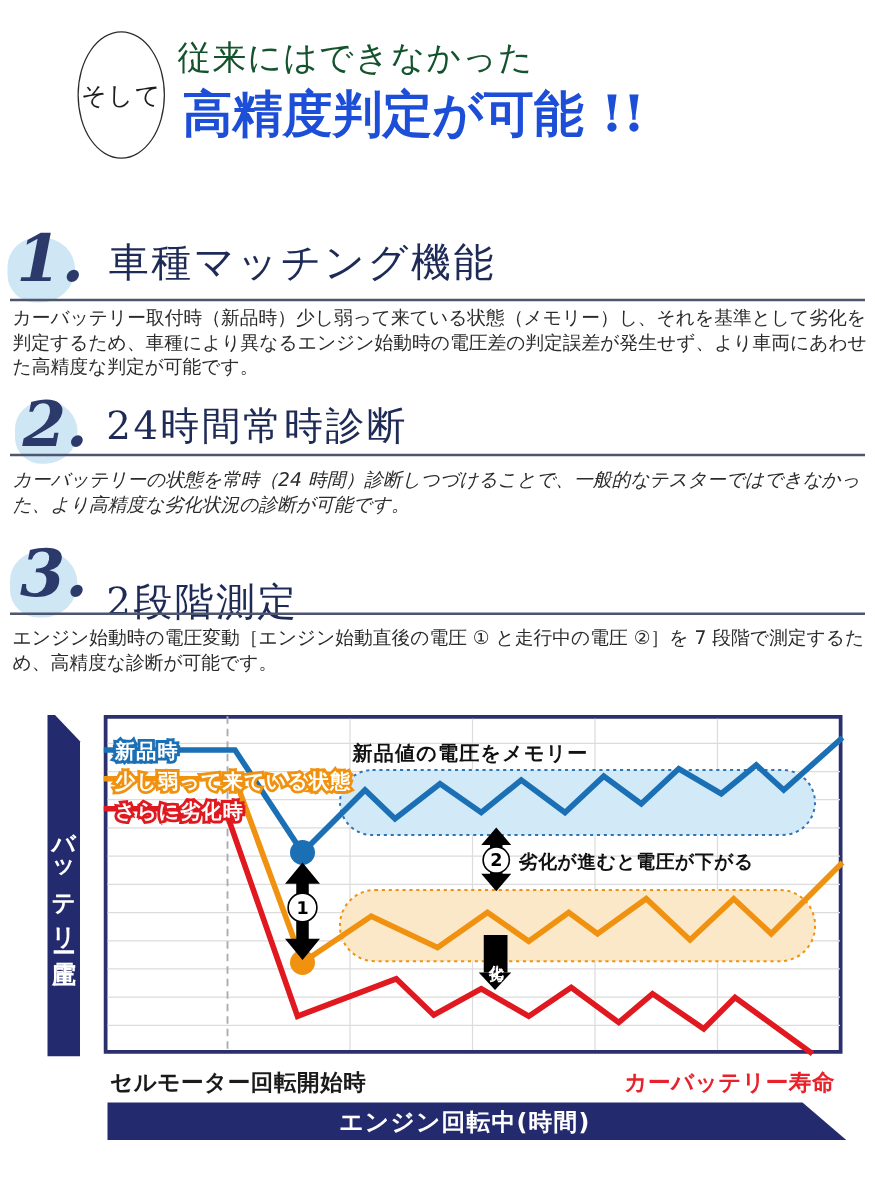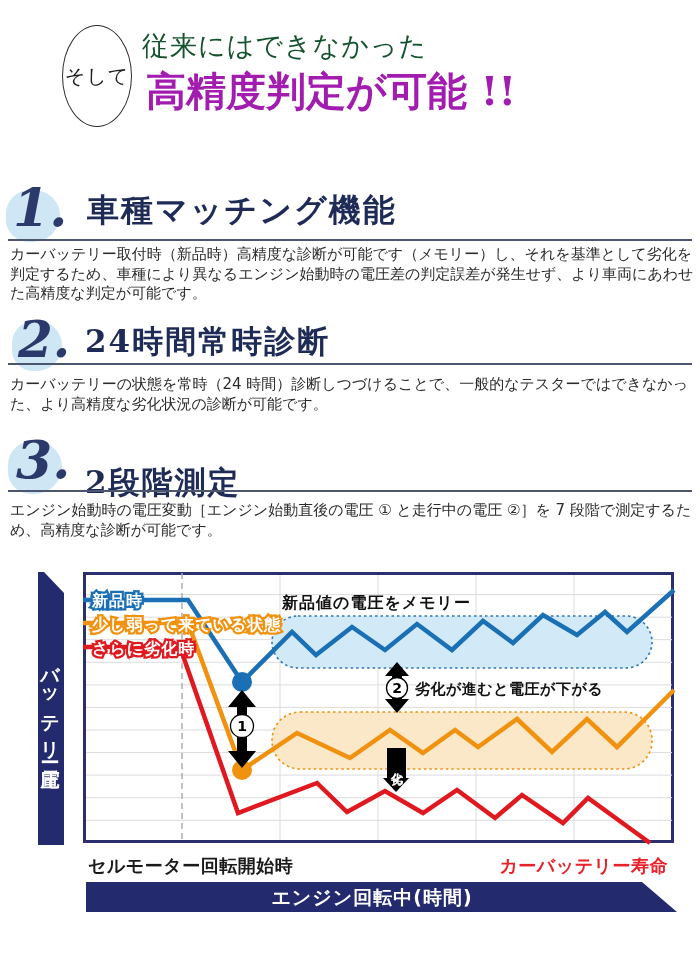--- a/index.html
+++ b/index.html
@@ -20,36 +20,36 @@
   }
   .hd-line1{
     left:142px;top:28px;
     font-family:"DejaVu Serif","Liberation Serif",serif;
     font-size:27px;color:#14532d;letter-spacing:1px;font-weight:500;
     white-space:nowrap;
   }
   .hd-line2{
     left:146px;top:64px;
     font-family:"DejaVu Serif","Liberation Serif",serif;
-    font-size:40px;color:#a21caf;font-weight:700;letter-spacing:0px;
+    font-size:40px;color:#1d4ed8;font-weight:700;letter-spacing:0px;
     white-space:nowrap;
   }
 
   
   .blob{
     background:#cfe6f4;border-radius:48% 52% 55% 45%;
   }
   .sec-num{
     font-family:"DejaVu Serif","Liberation Serif",serif;
     font-style:italic;font-weight:600;color:#2c3a6b;line-height:1;
     white-space:nowrap;
   }
   .sec-title{
     font-family:"DejaVu Serif","Liberation Serif",serif;
-    color:#1f2b57;font-weight:700;letter-spacing:2px;line-height:1;
+    color:#1f2b57;font-weight:400;letter-spacing:2px;line-height:1;
     white-space:nowrap;
   }
   .sec-rule{height:2px;background:#4c566e;}
   .sec-body{
     width:684px;font-size:15px;line-height:19.5px;color:#2b2b2b;
     font-weight:500;text-align:left;
   }
 
   
   #chart-svg{left:0;top:560px;}
@@ -91,27 +91,27 @@
 <div class="abs intro-circle">
   <span>そして</span>
 </div>
 <div class="abs hd-line1">従来にはできなかった</div>
 <div class="abs hd-line2">高精度判定が可能 !!</div>
 
 <div class="abs blob" style="left:6px;top:190px;width:54px;height:52px;"></div>
 <div class="abs sec-num" style="left:13px;top:182px;font-size:52px;">1.</div>
 <div class="abs sec-title" style="left:87px;top:194px;font-size:32px;">車種マッチング機能</div>
 <div class="abs sec-rule" style="left:8px;top:239px;width:684px;"></div>
-<div class="abs sec-body" style="left:10px;top:245px;">カーバッテリー取付時（新品時）高精度な診断が可能です（メモリー）し、それを基準として劣化を判定するため、車種により異なるエンジン始動時の電圧差の判定誤差が発生せず、より車両にあわせた高精度な判定が可能です。</div>
+<div class="abs sec-body" style="left:10px;top:245px;">カーバッテリー取付時（新品時）少し弱って来ている状態（メモリー）し、それを基準として劣化を判定するため、車種により異なるエンジン始動時の電圧差の判定誤差が発生せず、より車両にあわせた高精度な判定が可能です。</div>
 
 <div class="abs blob" style="left:12px;top:321px;width:50px;height:50px;"></div>
 <div class="abs sec-num" style="left:18px;top:315px;font-size:50px;">2.</div>
 <div class="abs sec-title" style="left:85px;top:326px;font-size:31px;text-align:right;">24時間常時診断</div>
 <div class="abs sec-rule" style="left:8px;top:363px;width:684px;"></div>
-<div class="abs sec-body" style="left:10px;top:375px;">カーバッテリーの状態を常時（24 時間）診断しつづけることで、一般的なテスターではできなかった、より高精度な劣化状況の診断が可能です。</div>
+<div class="abs sec-body" style="left:10px;top:375px;font-style:italic;">カーバッテリーの状態を常時（24 時間）診断しつづけることで、一般的なテスターではできなかった、より高精度な劣化状況の診断が可能です。</div>
 
 <div class="abs blob" style="left:8px;top:441px;width:54px;height:53px;"></div>
 <div class="abs sec-num" style="left:16px;top:434px;font-size:52px;">3.</div>
 <div class="abs sec-title" style="left:85px;top:467px;font-size:31px;">2段階測定</div>
 <div class="abs sec-rule" style="left:8px;top:490px;width:684px;"></div>
 <div class="abs sec-body" style="left:10px;top:501px;">エンジン始動時の電圧変動［エンジン始動直後の電圧 ① と走行中の電圧 ②］を 7 段階で測定するため、高精度な診断が可能です。</div>
 
 <svg id="chart-svg" class="abs" width="700" height="400" viewBox="0 0 700 400">
 
   <polygon points="38,12 44,12 64,33 64,285 38,285" fill="#242a6e"></polygon>

